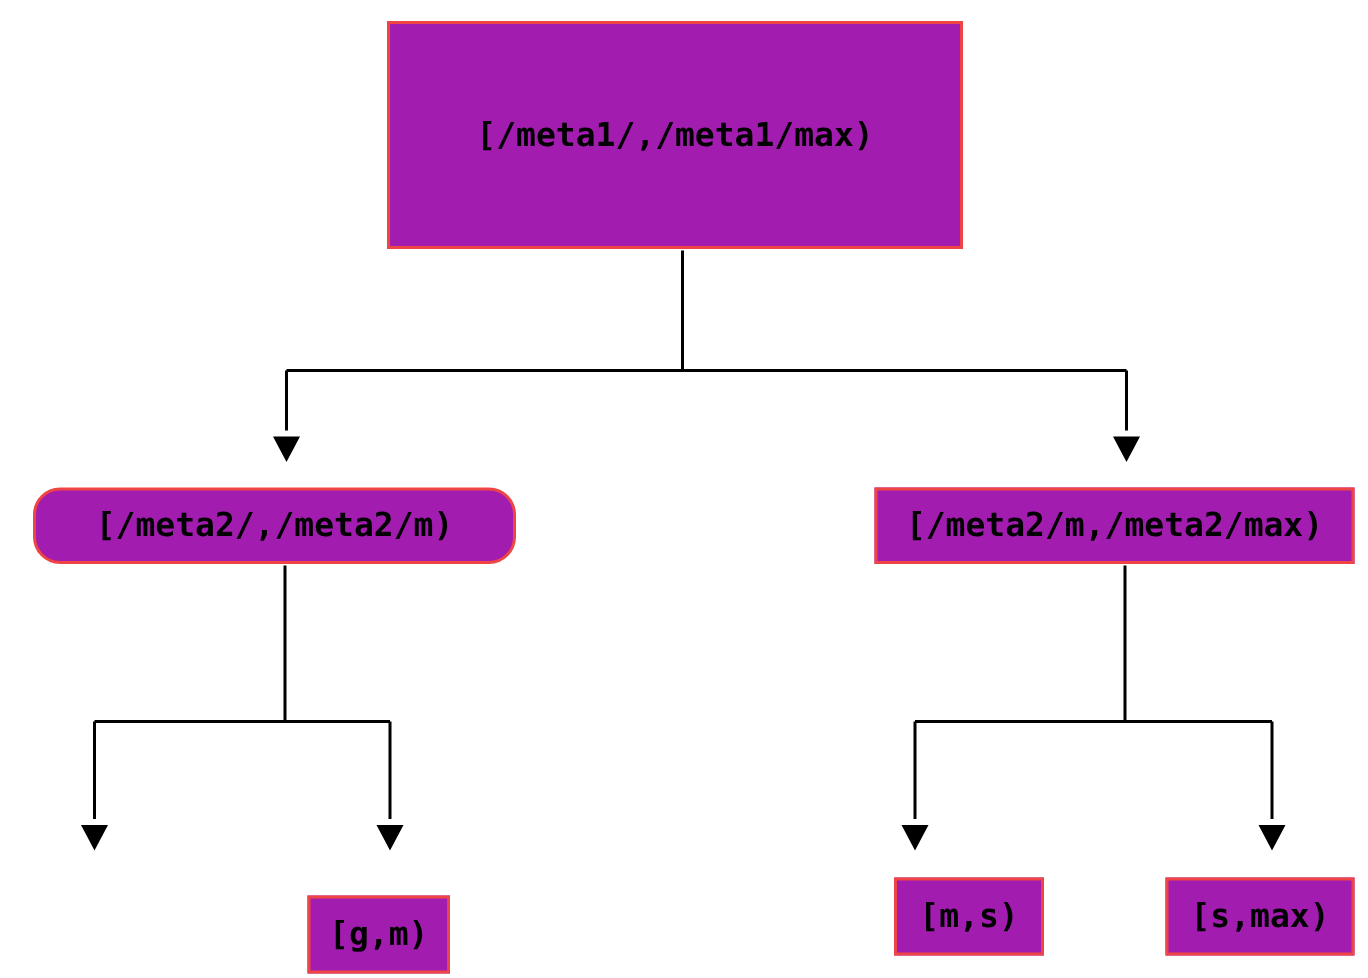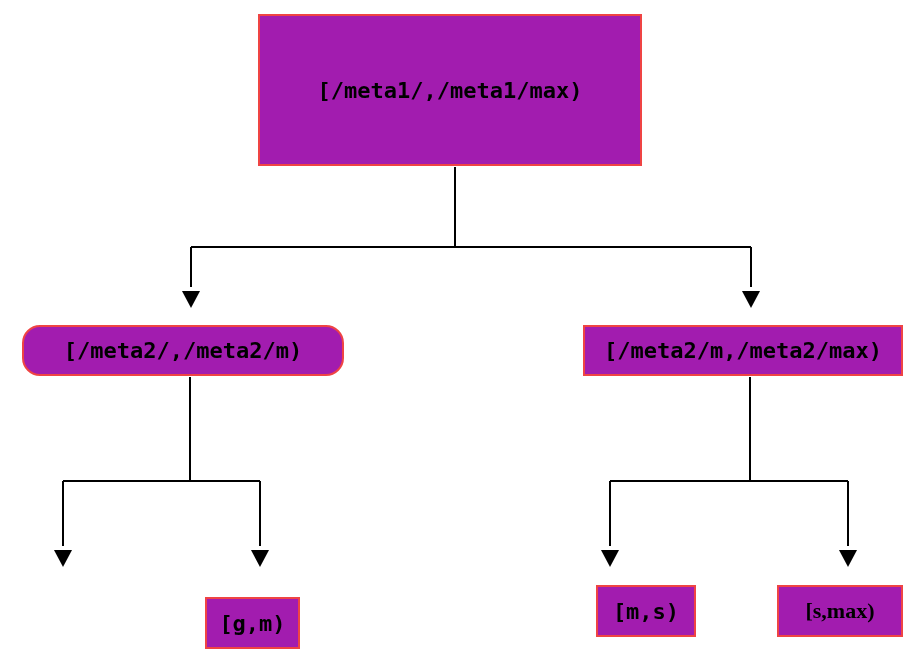--- a/index.html
+++ b/index.html
@@ -42,21 +42,21 @@
     font-weight: bold;
     color: #000000;
     white-space: nowrap;
   }
   .node-root  { left: 258px; top: 14px;  width: 384px; height: 152px; }
   .node-left  { left: 22px;  top: 325px; width: 322px; height: 51px; border-radius: 18px; }
   .node-right { left: 583px; top: 325px; width: 320px; height: 51px; }
   .node-ag    { left: 10px;  top: 585px; width: 97px;  height: 52px; }
   .node-gm    { left: 205px; top: 585px; width: 95px;  height: 52px; margin-top: 12px; }
   .node-ms    { left: 553px; top: 585px; width: 100px; height: 52px; margin-left: 43px; }
-  .node-smax  { left: 777px; top: 585px; width: 126px; height: 52px; font-family: Liberation Serif, serif; }
+  .node-smax  { left: 777px; top: 585px; width: 126px; height: 52px; }
 </style>
 </head>
 <body>
 
 <div class="stage">
 
   <svg class="connectors" viewBox="0 0 912 652" xmlns="http://www.w3.org/2000/svg">
 
     <path class="edge" d="M455 167 L455 247 M191 247 L751 247 M191 247 L191 287 M751 247 L751 287"></path>
     <polygon class="arrowhead" points="182,291 200,291 191,308"></polygon>

